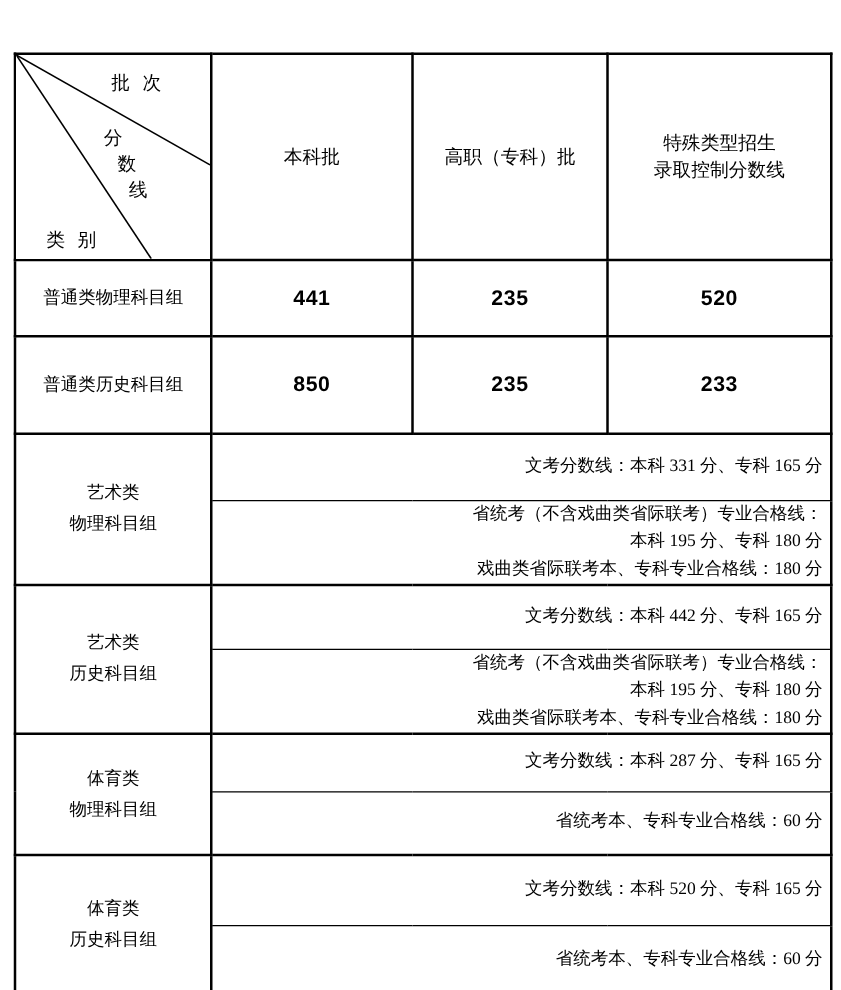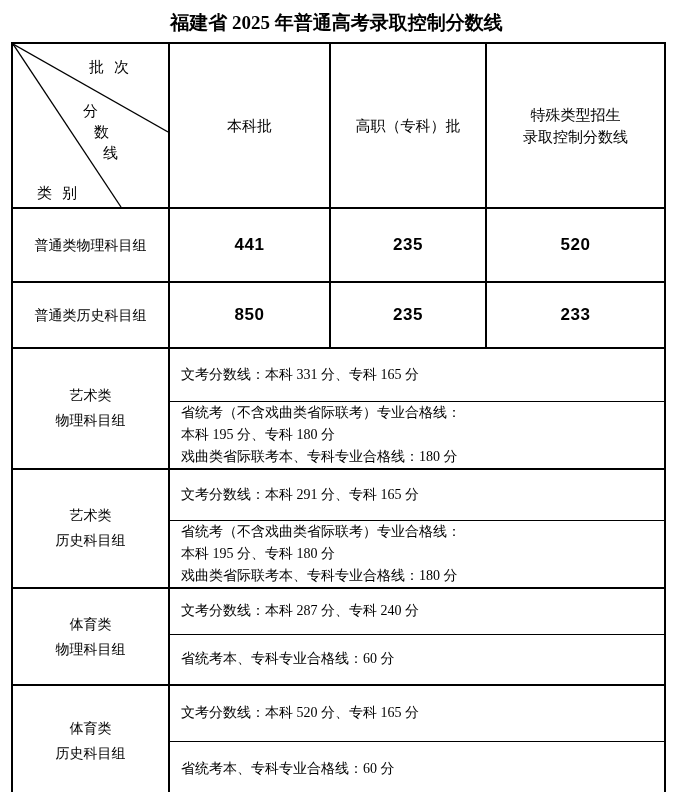--- a/index.html
+++ b/index.html
@@ -33,40 +33,39 @@
   }
   td.cat{
     text-align:center;white-space:pre-line;line-height:25px;font-size:14px;
   }
   td.num{
     text-align:center;
     font-family:"Liberation Sans","DejaVu Sans",sans-serif;
     font-size:17px;font-weight:600;letter-spacing:.5px;
   }
   td.wk,td.tk{
-    text-align:left;padding-left:11px;padding-right:6px;
+    text-align:right;padding-left:11px;padding-right:6px;
     font-size:14px;line-height:22px;white-space:pre-line;margin-left:29px;
   }
 
   
   td.corner{position:relative;}
   .corner svg{position:absolute;left:0;top:0;width:100%;height:100%;display:block;}
   .corner span{position:absolute;display:block;font-size:15px;line-height:1;}
   .c-batch{left:76px;top:16px;letter-spacing:10px;white-space:nowrap;}
   .c-cat{left:24px;top:142px;letter-spacing:10px;white-space:nowrap;text-align:right;}
   .c-f1{left:70px;top:60px;font-size:14px;}
   .c-f2{left:81px;top:81px;font-size:14px;}
   .c-f3{left:90px;top:102px;font-size:14px;}
 </style>
 </head>
 <body>
 
 <div class="page">
 
-  <h1 class="title">福建省 2025 年普通高考录取控制分数线</h1>
 
   <table class="score-table">
     <colgroup>
       <col style="width:157px">
         <col style="width:161px">
         <col style="width:156px">
         <col style="width:179px">
     </colgroup>
 
     <tbody>
@@ -81,60 +80,60 @@
         <span class="c-f2">数</span>
         <span class="c-f3">线</span>
         <span class="c-cat">类别</span>
       </td>
       <td class="col-head">本科批</td>
       <td class="col-head">高职（专科）批</td>
       <td class="col-head">特殊类型招生
 录取控制分数线</td>
     </tr>
 
-    <tr style="height:74px">
+    <tr style="height:61px">
       <td class="cat">普通类物理科目组</td>
       <td class="num">441</td>
       <td class="num">235</td>
       <td class="num">520</td>
     </tr>
 
-    <tr style="height:66px">
+    <tr style="height:78px">
       <td class="cat">普通类历史科目组</td>
       <td class="num">850</td>
       <td class="num">235</td>
       <td class="num">233</td>
     </tr>
 
     <tr style="height:53px">
       <td class="cat" rowspan="2">艺术类
 物理科目组</td>
       <td class="wk" colspan="3">文考分数线：本科 331 分、专科 165 分</td>
     </tr>
     <tr style="height:65px">
       <td class="tk" colspan="3">省统考（不含戏曲类省际联考）专业合格线：
 本科 195 分、专科 180 分
 戏曲类省际联考本、专科专业合格线：180 分</td>
     </tr>
 
     <tr style="height:52px">
       <td class="cat" rowspan="2">艺术类
 历史科目组</td>
-      <td class="wk" colspan="3">文考分数线：本科 291 分、专科 165 分</td>
+      <td class="wk" colspan="3">文考分数线：本科 442 分、专科 165 分</td>
     </tr>
     <tr style="height:67px">
       <td class="tk" colspan="3">省统考（不含戏曲类省际联考）专业合格线：
 本科 195 分、专科 180 分
 戏曲类省际联考本、专科专业合格线：180 分</td>
     </tr>
 
     <tr style="height:46px">
       <td class="cat" rowspan="2">体育类
 物理科目组</td>
-      <td class="wk" colspan="3">文考分数线：本科 287 分、专科 240 分</td>
+      <td class="wk" colspan="3">文考分数线：本科 287 分、专科 165 分</td>
     </tr>
     <tr style="height:51px">
       <td class="tk" colspan="3">省统考本、专科专业合格线：60 分</td>
     </tr>
 
     <tr style="height:56px">
       <td class="cat" rowspan="2">体育类
 历史科目组</td>
       <td class="wk" colspan="3">文考分数线：本科 520 分、专科 165 分</td>
     </tr>

